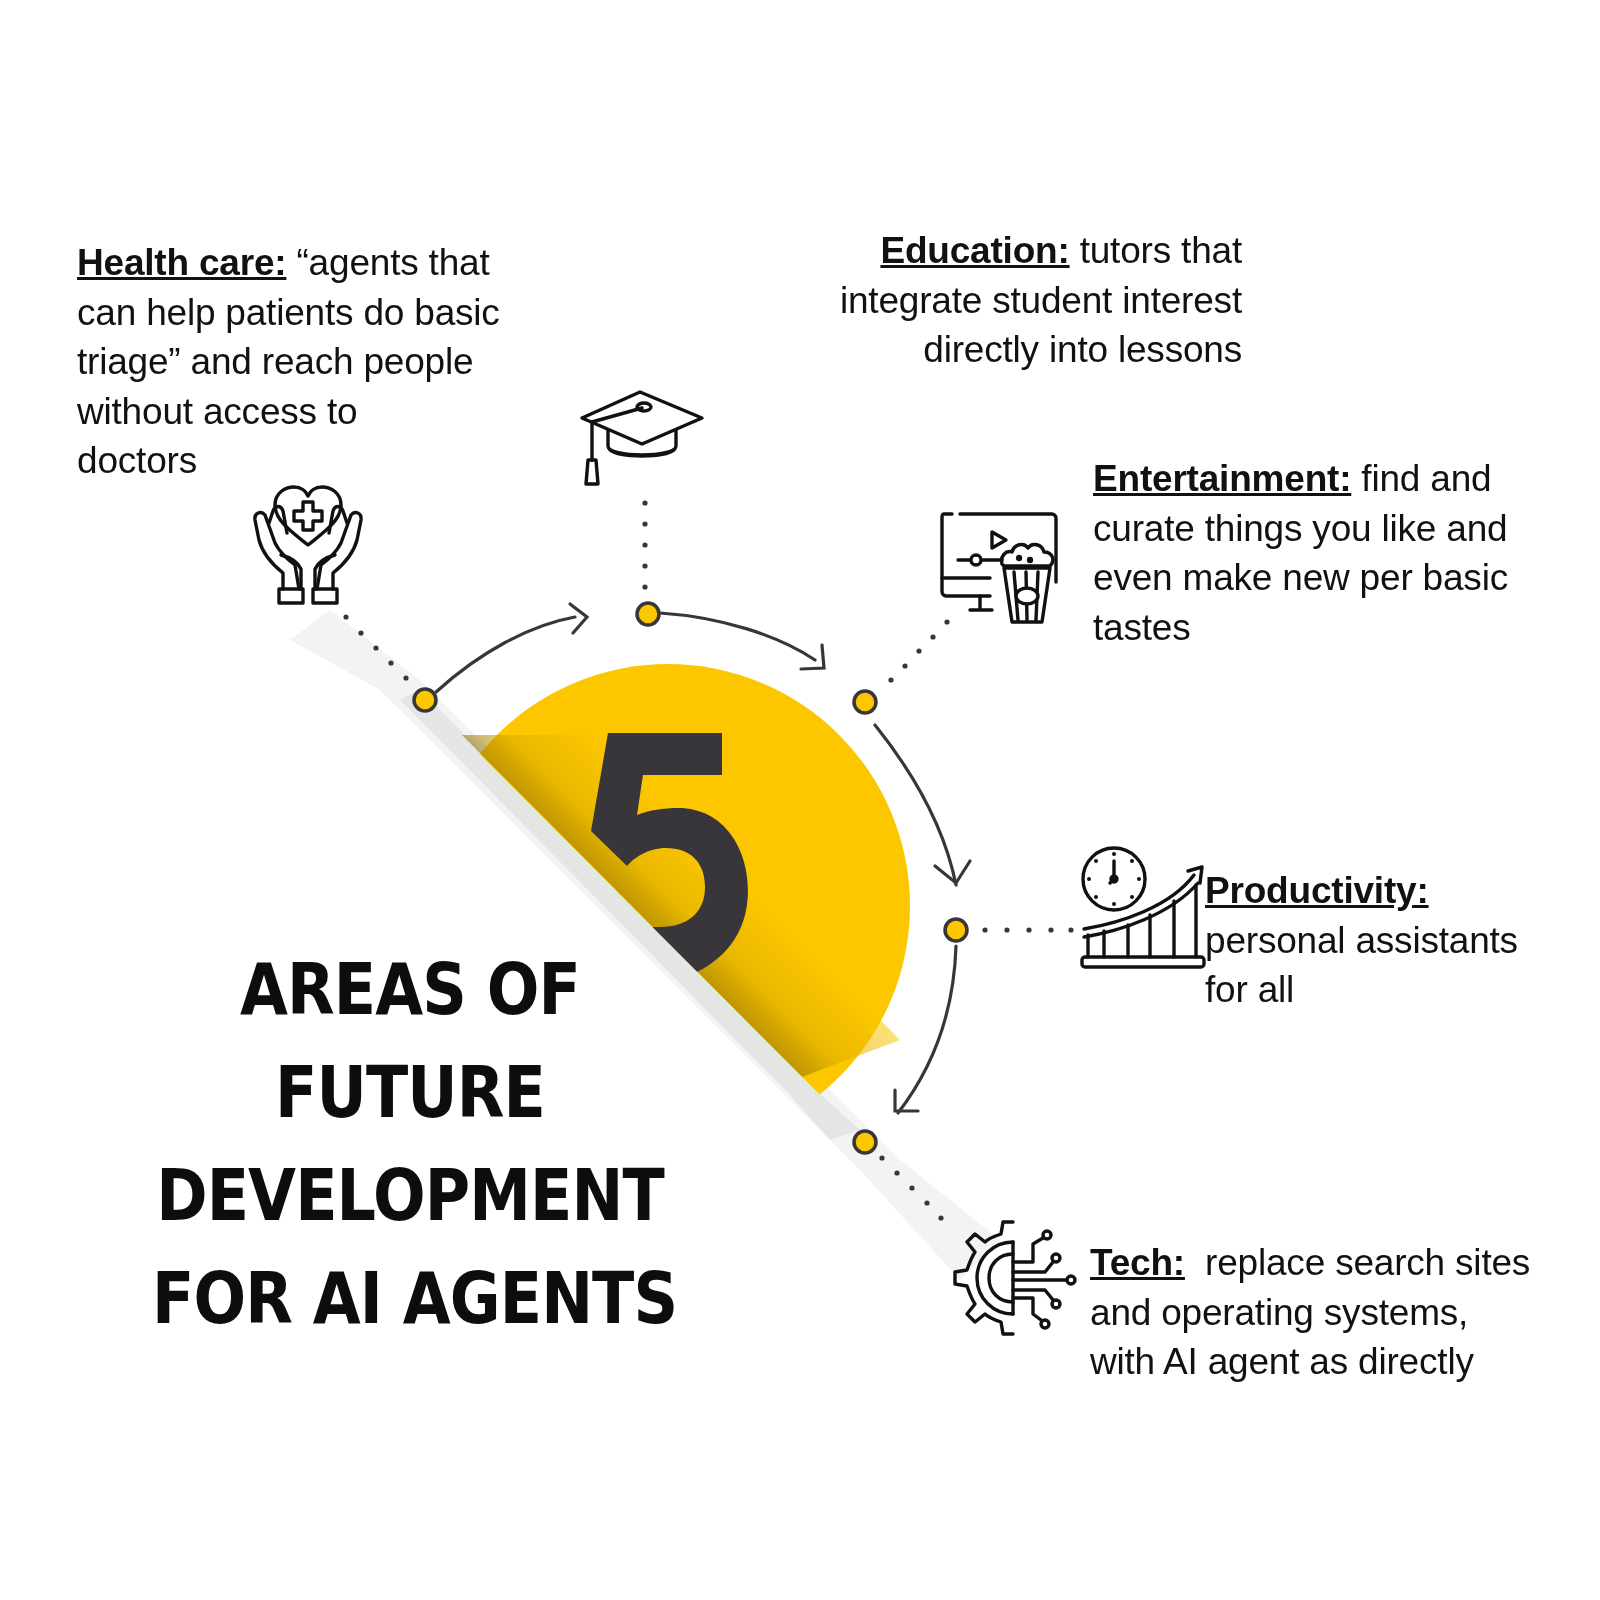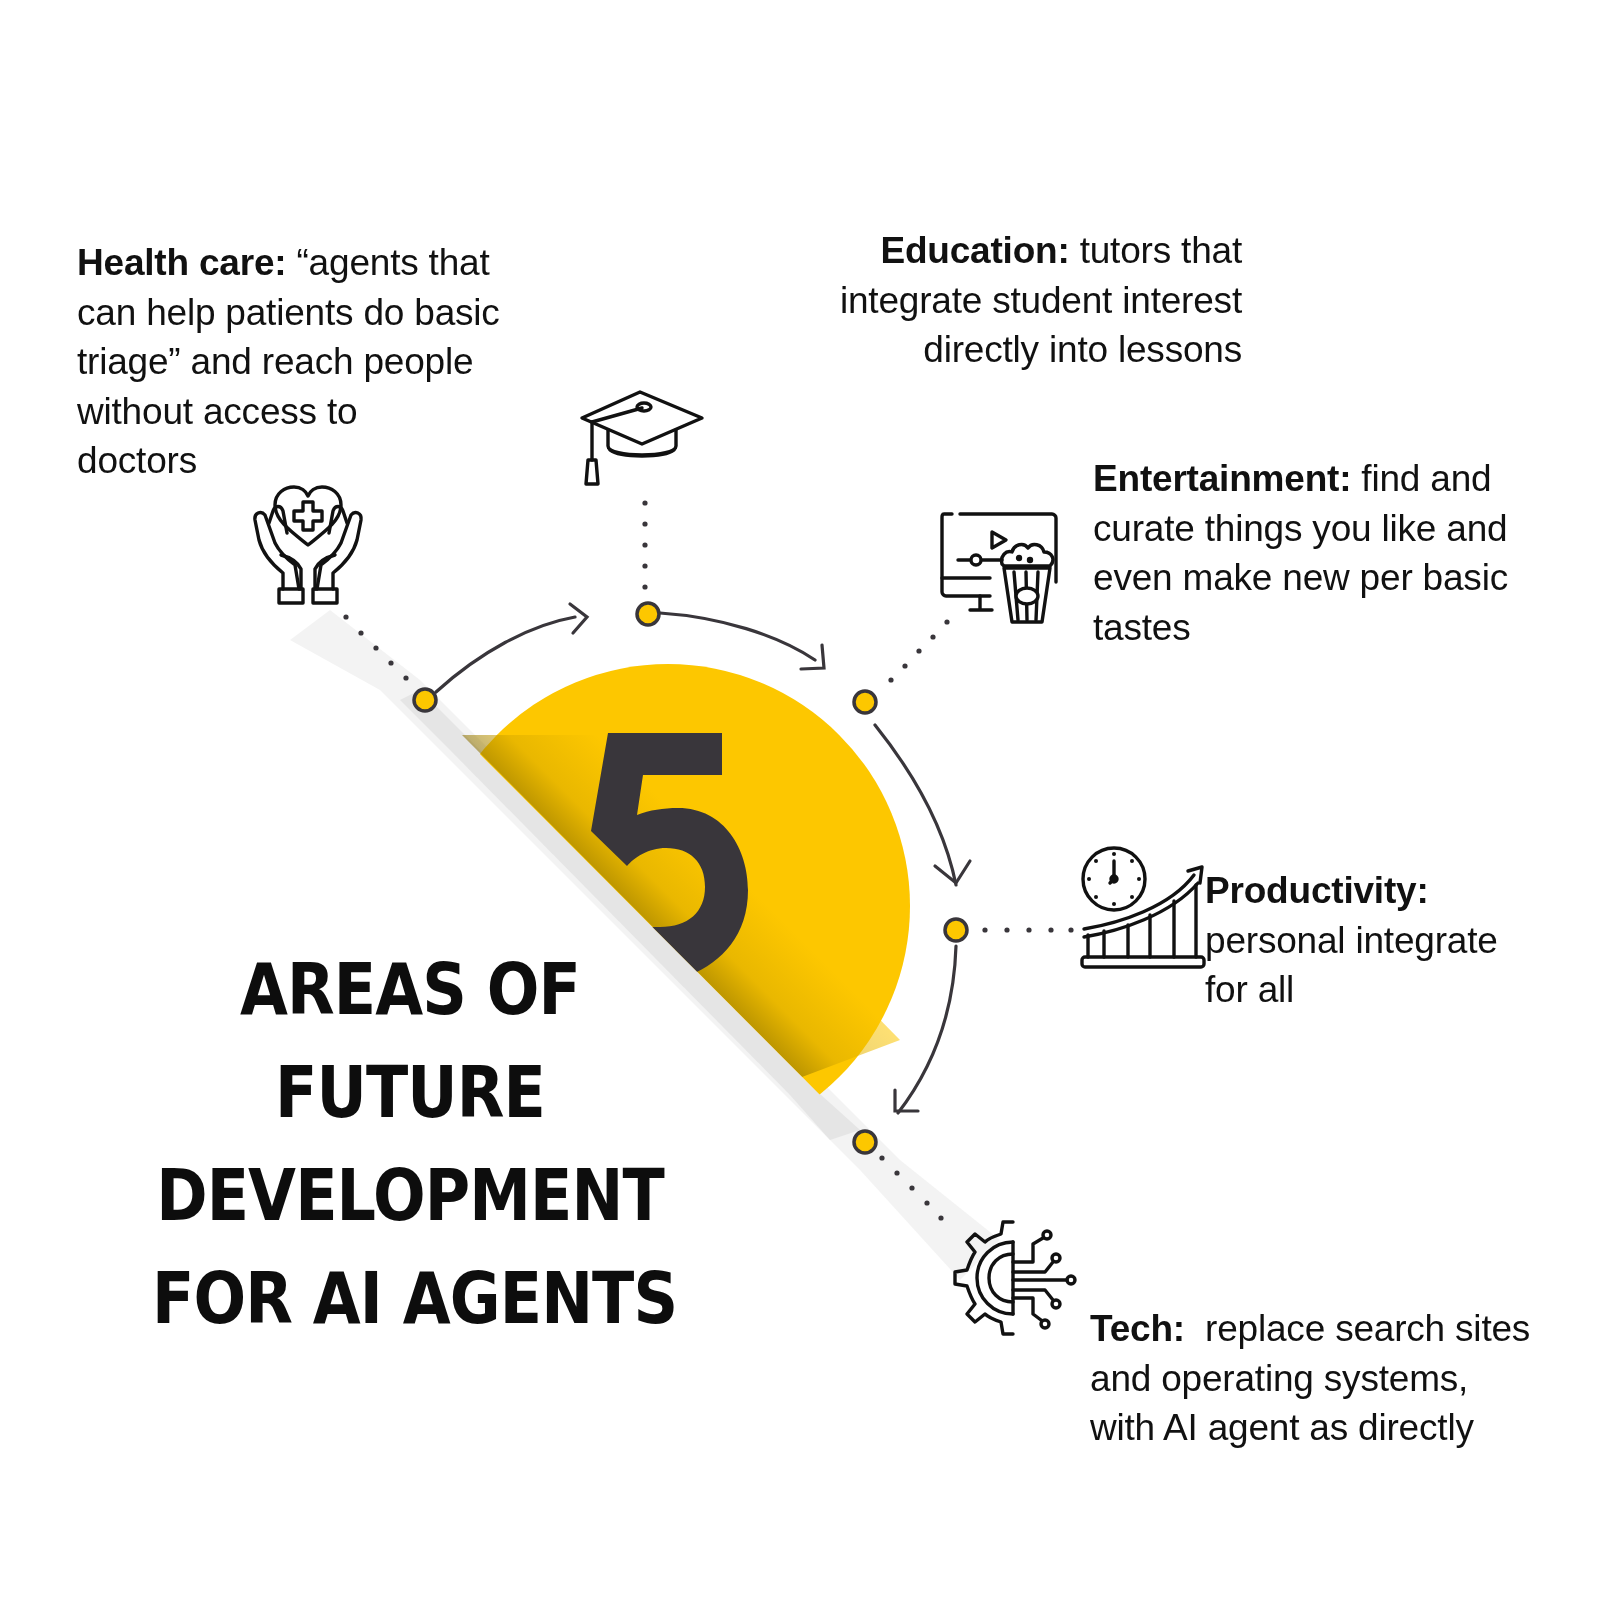--- a/index.html
+++ b/index.html
@@ -7,21 +7,21 @@
       position: relative; width: 1600px; height: 1600px; overflow: hidden;
       background: #ffffff;
       font-family: "Liberation Sans", "DejaVu Sans", sans-serif;
       color: #111111;
     }
     #graphics { position: absolute; left: 0; top: 0; }
     .area-text {
       position: absolute; font-size: 37px; line-height: 49.5px;
       color: #111111; letter-spacing: -0.2px;
     }
-    .area-text b { font-weight: 700; }
+    .area-text b { font-weight: 700; text-decoration: underline; }
     .title-block {
       position: absolute; left: 110px; top: 938px; width: 600px;
       text-align: center;
       font-family: "DejaVu Sans", sans-serif; font-weight: 900;
       font-size: 72px; line-height: 103px; color: #0d0d0d;
       letter-spacing: -1px; transform: scaleX(0.86); transform-origin: center top;
     }
     .title-block div { white-space: nowrap; }
     .big-number {
       position: absolute; left: 560px; top: 680px; width: 220px; height: 320px;
@@ -231,19 +231,19 @@
 
   <div class="area-text" style="left:1093px; top:454px; width:500px;">
     <b>Entertainment:</b><span> find and</span><br>
     <span>curate things you like and</span><br>
     <span>even make new per basic</span><br>
     <span>tastes</span>
   </div>
 
   <div class="area-text" style="left:1205px; top:866px; width:360px;">
     <b>Productivity:</b><span></span><br>
-    <span>personal integrate</span><br>
+    <span>personal assistants</span><br>
     <span>for all</span>
   </div>
 
-  <div class="area-text" style="left:1090px; top:1304px; width:500px; white-space:pre;"><b>Tech:</b><span>  replace search sites</span><br><span>and operating systems,</span><br><span>with AI agent as directly</span></div>
+  <div class="area-text" style="left:1090px; top:1238px; width:500px; white-space:pre;"><b>Tech:</b><span>  replace search sites</span><br><span>and operating systems,</span><br><span>with AI agent as directly</span></div>
 
 </div>
 
 </body></html>

